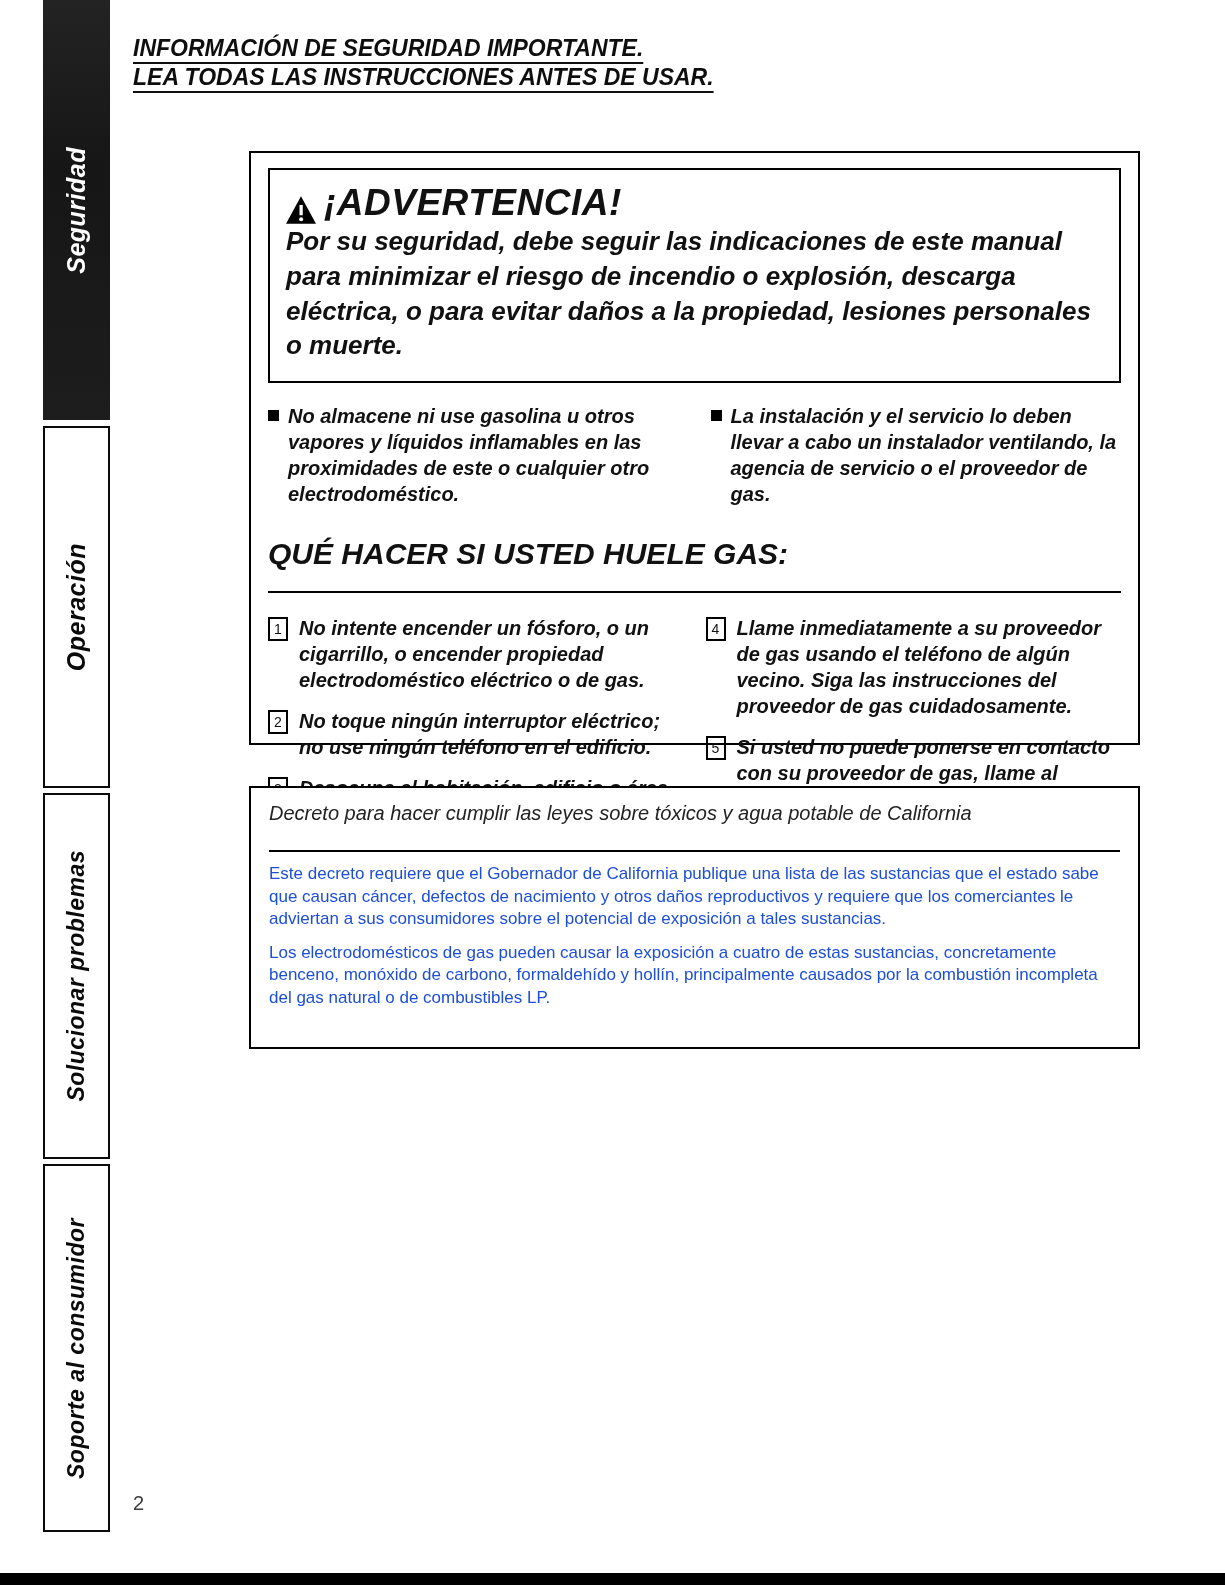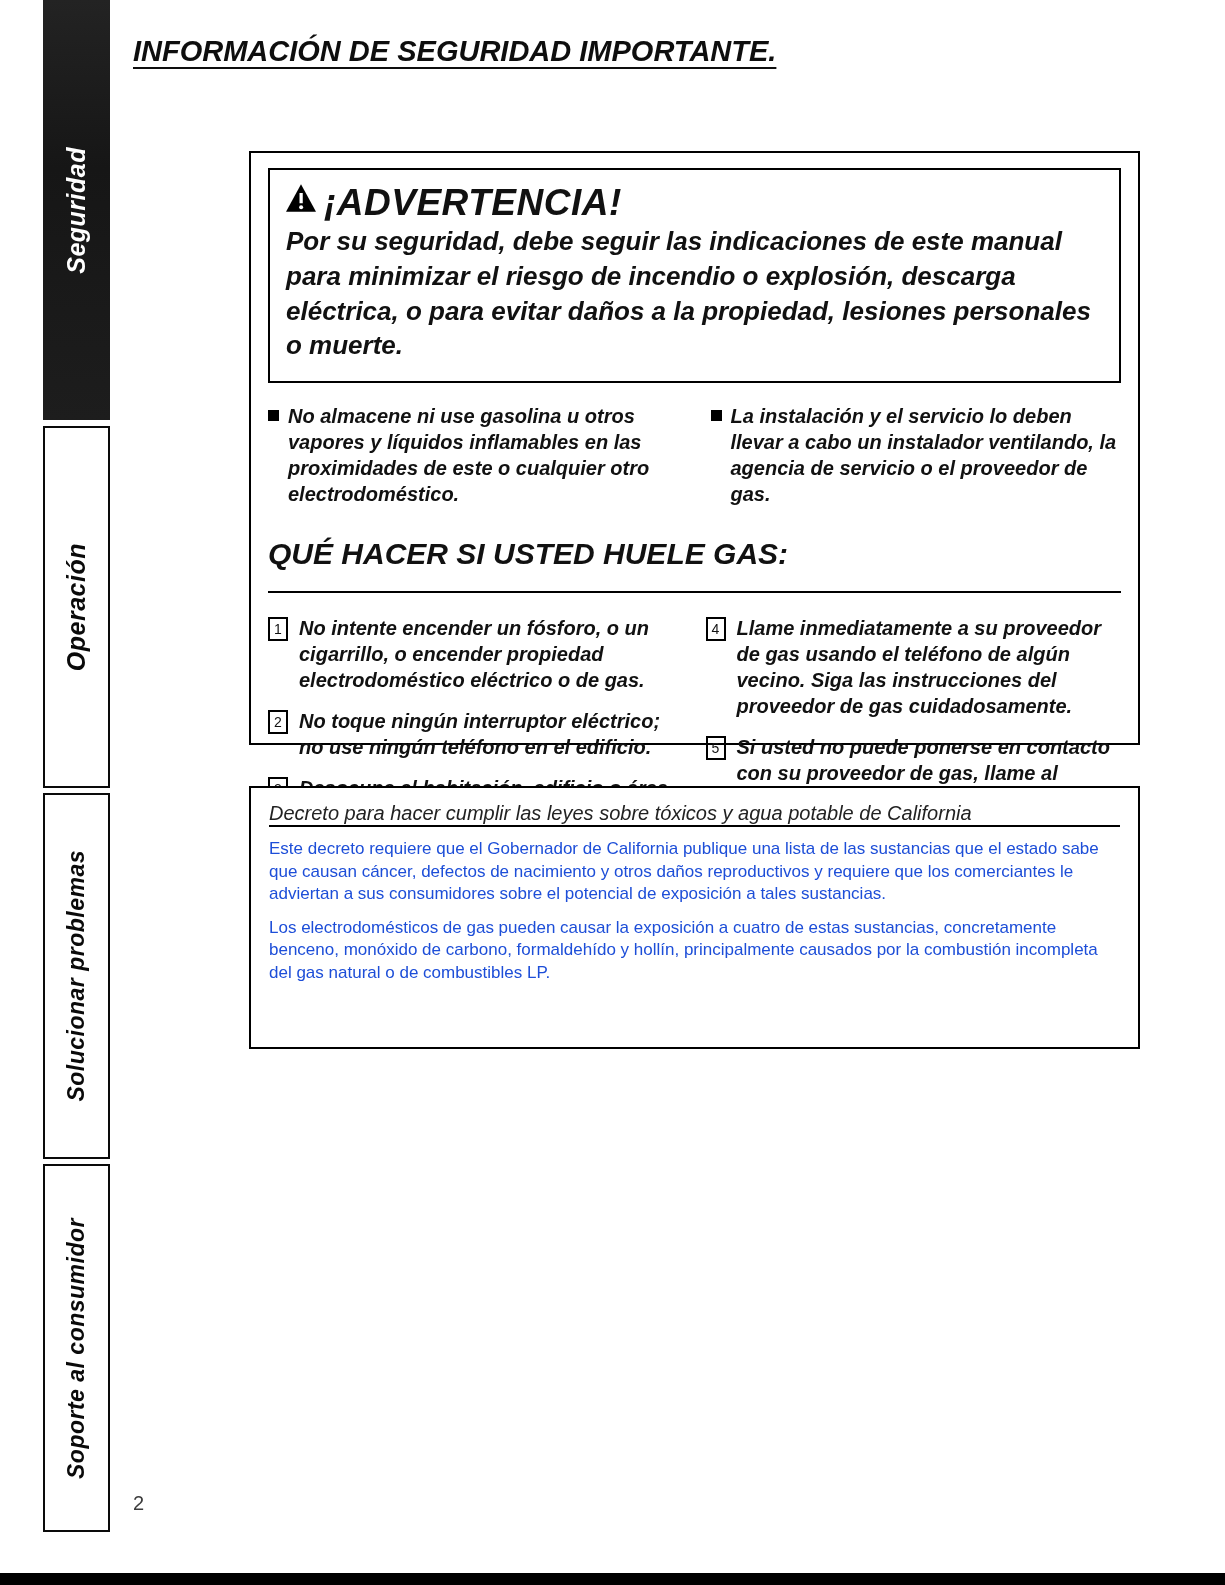--- a/index.html
+++ b/index.html
@@ -49,21 +49,21 @@
   .tab-sop  { top: 1164px; height: 368px; }
   .tab-op .vtext  { font-size: 25px; }
   .tab-sol .vtext { font-size: 23px; }
   .tab-sop .vtext { font-size: 23px; }
 
   
   .page-title {
     position: absolute;
     left: 133px;
     top: 34px;
-    font-size: 29px;
+    font-size: 23px;
     font-weight: bold;
     font-style: italic;
     line-height: 1.24;
     color: #0e0e0e;
   }
   .page-title .tline {
     text-decoration: underline;
     text-decoration-thickness: 2px;
     text-underline-offset: 6px;
   }
@@ -79,21 +79,21 @@
     background: #fff;
   }
 
   .adv-header-box {
     margin: 15px 17px 0 17px;
     border: 2px solid #000;
     padding: 12px 16px 18px 16px;
   }
   .adv-title-row {
     display: flex;
-    align-items: flex-start;
+    align-items: flex-end;
     gap: 8px;
   }
   .adv-title {
     font-size: 37px;
     font-weight: bold;
     font-style: italic;
     letter-spacing: 0.5px;
   }
   .warn-icon { width: 30px; height: 28px; flex: 0 0 auto; margin-top: 2px; }
 
@@ -170,21 +170,21 @@
     width: 891px;
     height: 263px;
     border: 2px solid #000;
     padding: 14px 18px;
     background: #fff;
   }
   .california-heading {
     font-size: 20px;
     font-style: italic;
     color: #222;
-    padding-bottom: 0;
+    padding-bottom: 25px;
     border-bottom: 2px solid #000;
     margin-bottom: 11px;
   }
   .california-par {
     font-size: 17px;
     color: #1d4ed8;
     line-height: 1.33;
     margin-bottom: 11px;
   }
 
@@ -218,20 +218,21 @@
   </div>
   <div class="side-tab tab-light tab-sol">
     <span class="vtext">Solucionar problemas</span>
   </div>
   <div class="side-tab tab-light tab-sop">
     <span class="vtext">Soporte al consumidor</span>
   </div>
 
   <div class="page-title">
     <div class="tline">INFORMACIÓN DE SEGURIDAD IMPORTANTE.</div>
+    <div class="tline">LEA TODAS LAS INSTRUCCIONES ANTES DE USAR.</div>
   </div>
 
   <div class="warning-box">
 
     <div class="adv-header-box">
       <div class="adv-title-row">
         <svg class="warn-icon" viewBox="0 0 24 22">
           <path d="M12 0 L24 22 L0 22 Z" fill="#000"></path>
           <rect x="10.8" y="7" width="2.6" height="8.2" fill="#fff"></rect>
           <circle cx="12.1" cy="18.3" r="1.6" fill="#fff"></circle>

